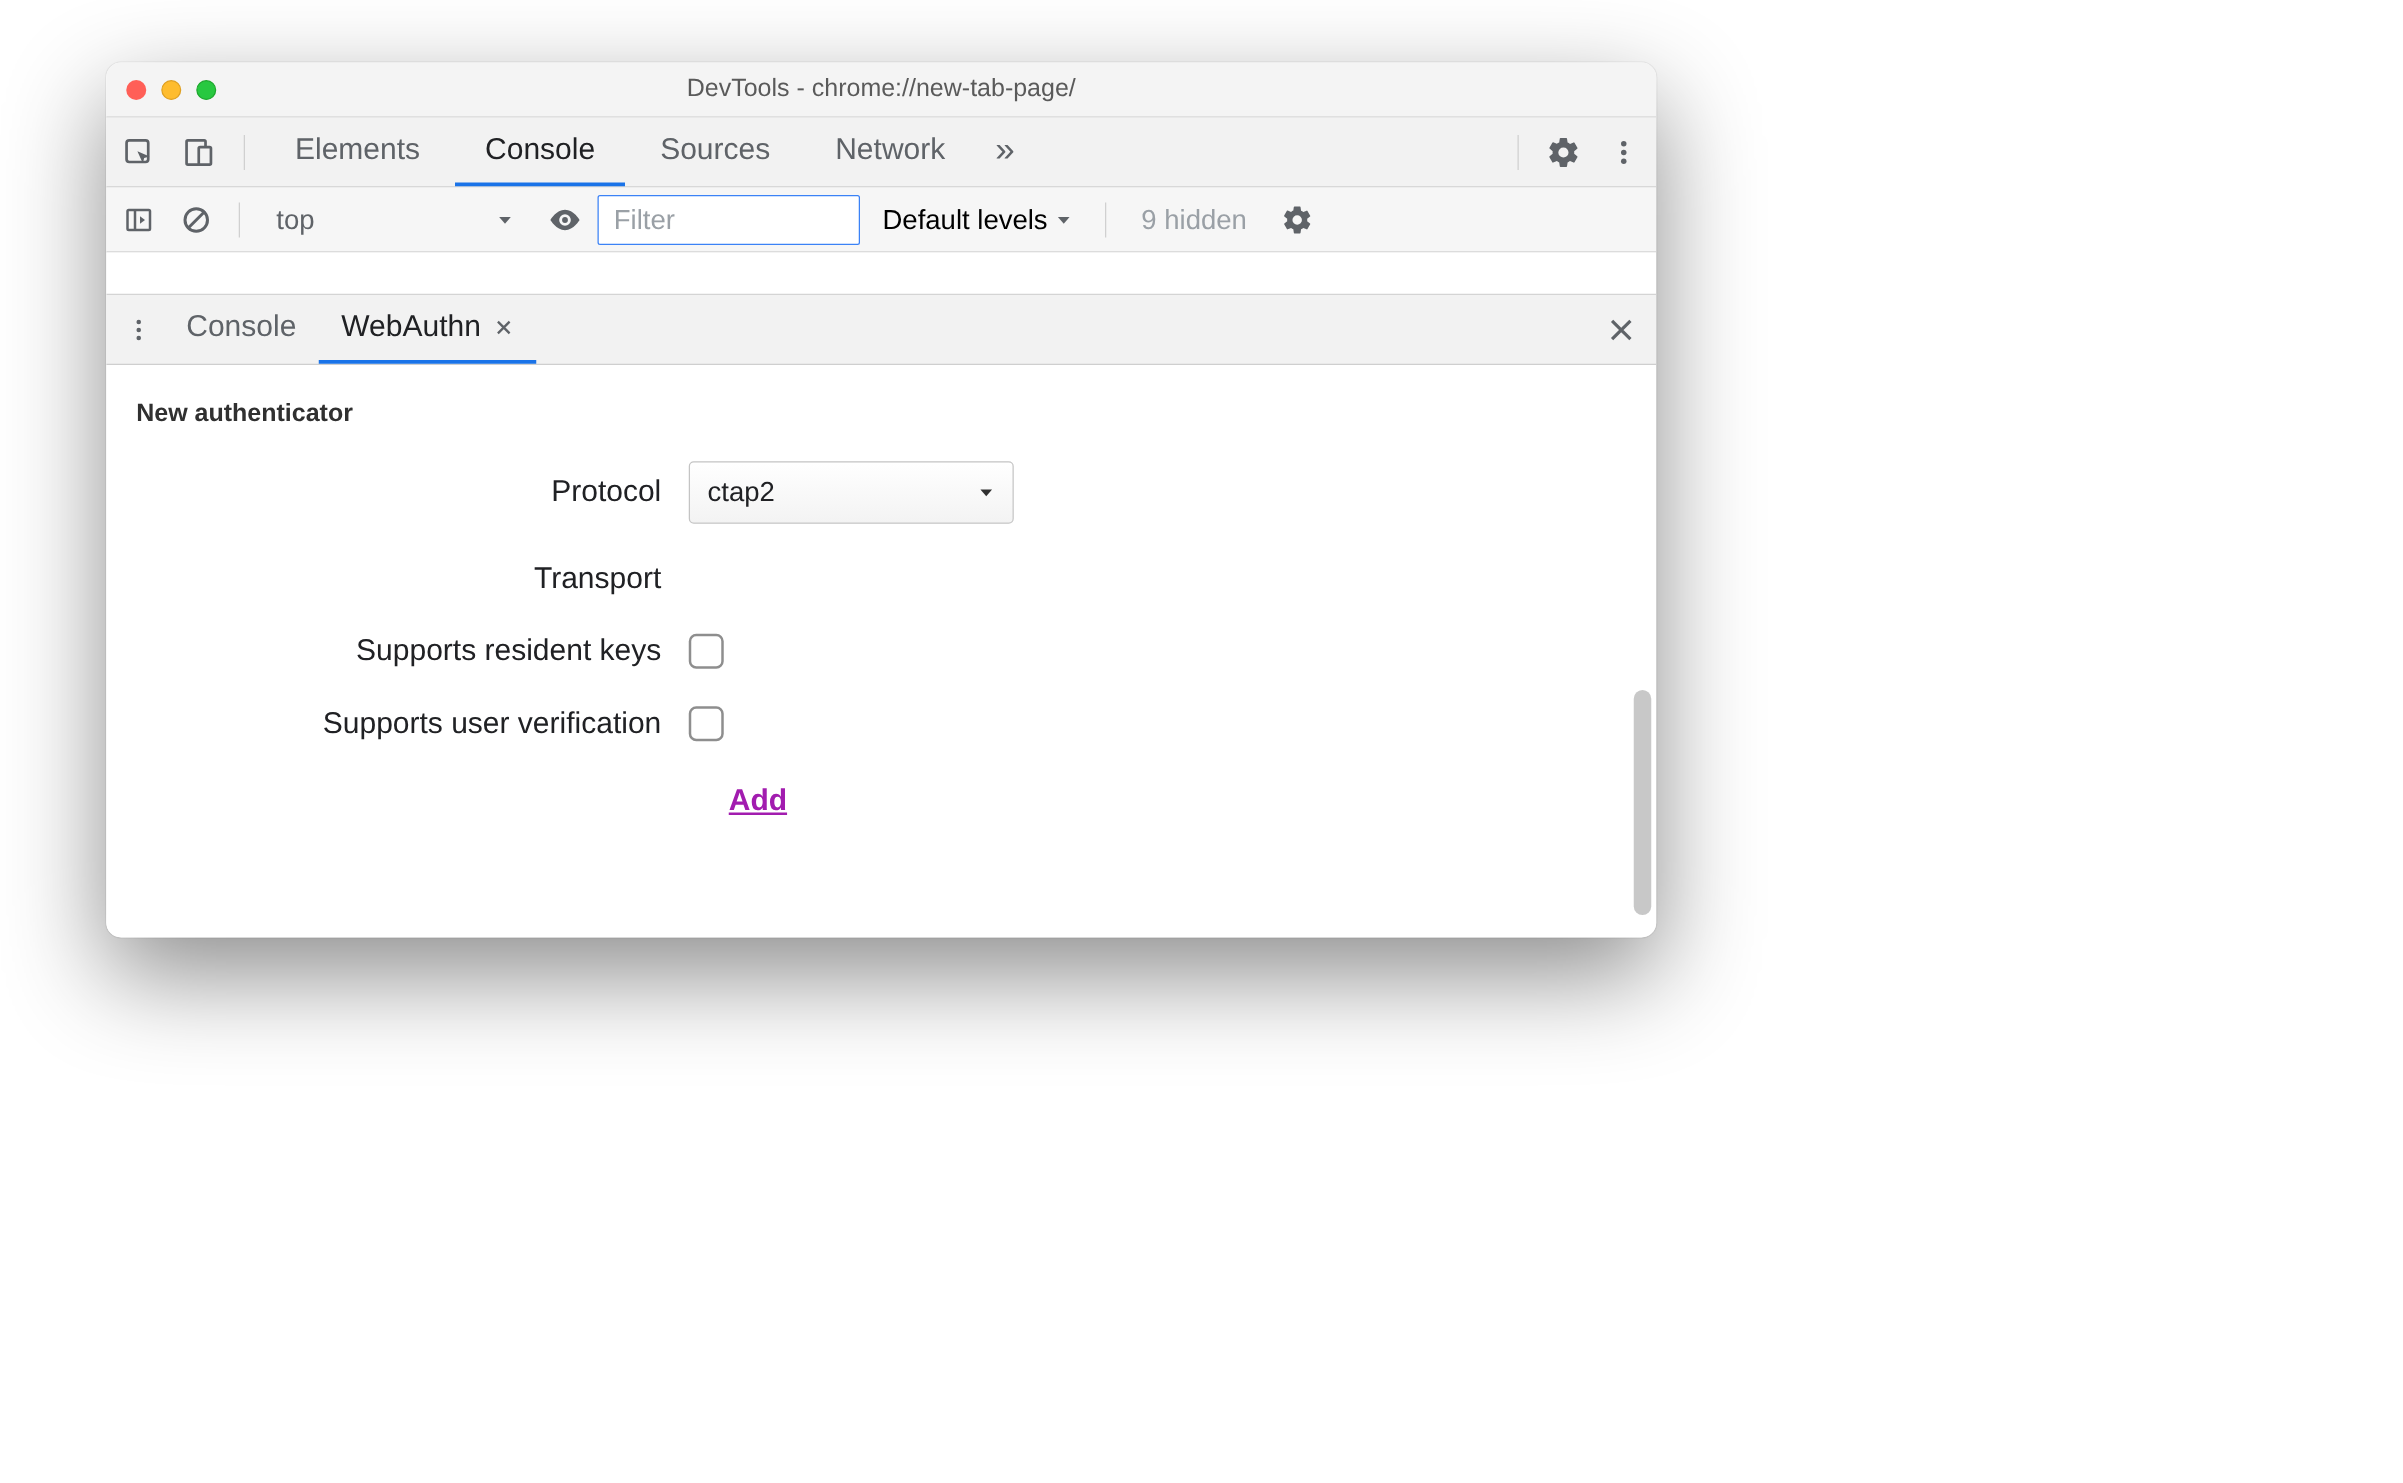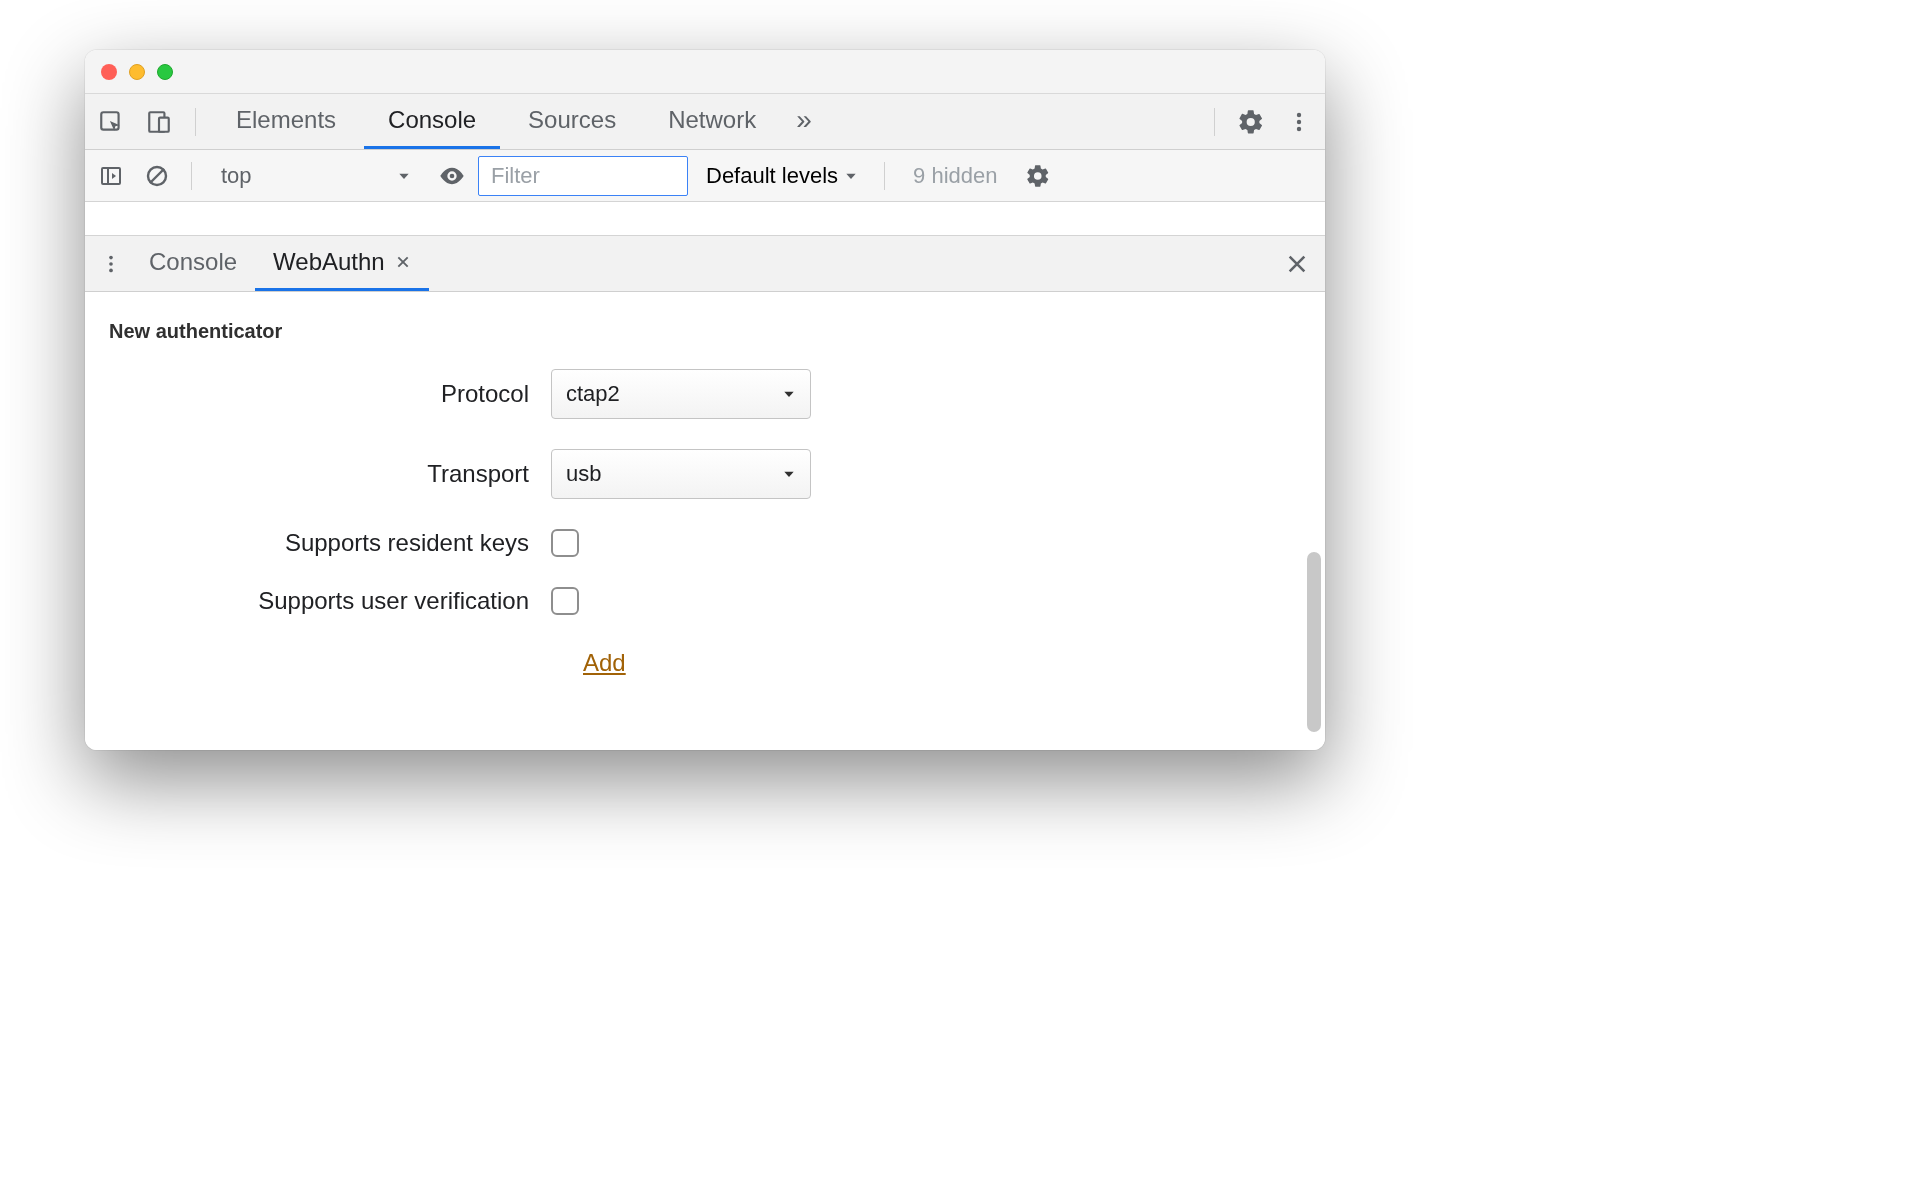--- a/index.html
+++ b/index.html
@@ -152,21 +152,21 @@
     cursor:pointer;
   }
   .chk {
     width:28px; height:28px;
     border:2px solid #8e8e8e;
     border-radius:6px;
     background:#fff;
     cursor:pointer;
   }
   .addbtn {
-    font-size:24px; color:#a16207; font-weight:400;
+    font-size:24px; color:#a21caf; font-weight:700;
     text-decoration: underline;
     background:none; border:none; cursor:pointer;
     padding:4px 8px;
   }
   .add-row { justify-content:flex-start; padding-left: 466px;}
   
   .fake-scroll {
     position:absolute; right:4px; top: 260px; width:14px; height:180px;
     background:#c8c8c8; border-radius:7px;
   }
@@ -176,20 +176,21 @@
 <body>
 
 <div class="window">
 
   <div class="titlebar">
     <div class="traffic">
       <div class="light close"></div>
       <div class="light min"></div>
       <div class="light max"></div>
     </div>
+    <div class="title">DevTools - chrome://new-tab-page/</div>
   </div>
 
   <div class="tabs-main">
     <div class="iconbtn">
       <svg width="26" height="26" viewBox="0 0 24 24" fill="none" stroke="#5f6368" stroke-width="2">
         <rect x="3" y="3" width="16" height="16" rx="2"></rect>
         <path d="M11 11 L20 15 L16 16 L15 20 Z" fill="#5f6368" stroke="none"></path>
       </svg>
     </div>
     <div class="iconbtn">
@@ -305,26 +306,20 @@
         <div class="sel">
           <span>ctap2</span>
           <svg width="14" height="14" viewBox="0 0 24 24" fill="#303030">
               <path d="M4 8 L12 17 L20 8 Z"></path>
             </svg>
         </div>
       </div>
 
       <div class="row">
         <div class="lab">Transport</div>
-        <div class="sel">
-          <span>usb</span>
-          <svg width="14" height="14" viewBox="0 0 24 24" fill="#303030">
-              <path d="M4 8 L12 17 L20 8 Z"></path>
-            </svg>
-        </div>
       </div>
 
       <div class="row">
         <div class="lab">Supports resident keys</div>
         <div class="chk"></div>
       </div>
 
       <div class="row">
         <div class="lab">Supports user verification</div>
         <div class="chk"></div>

